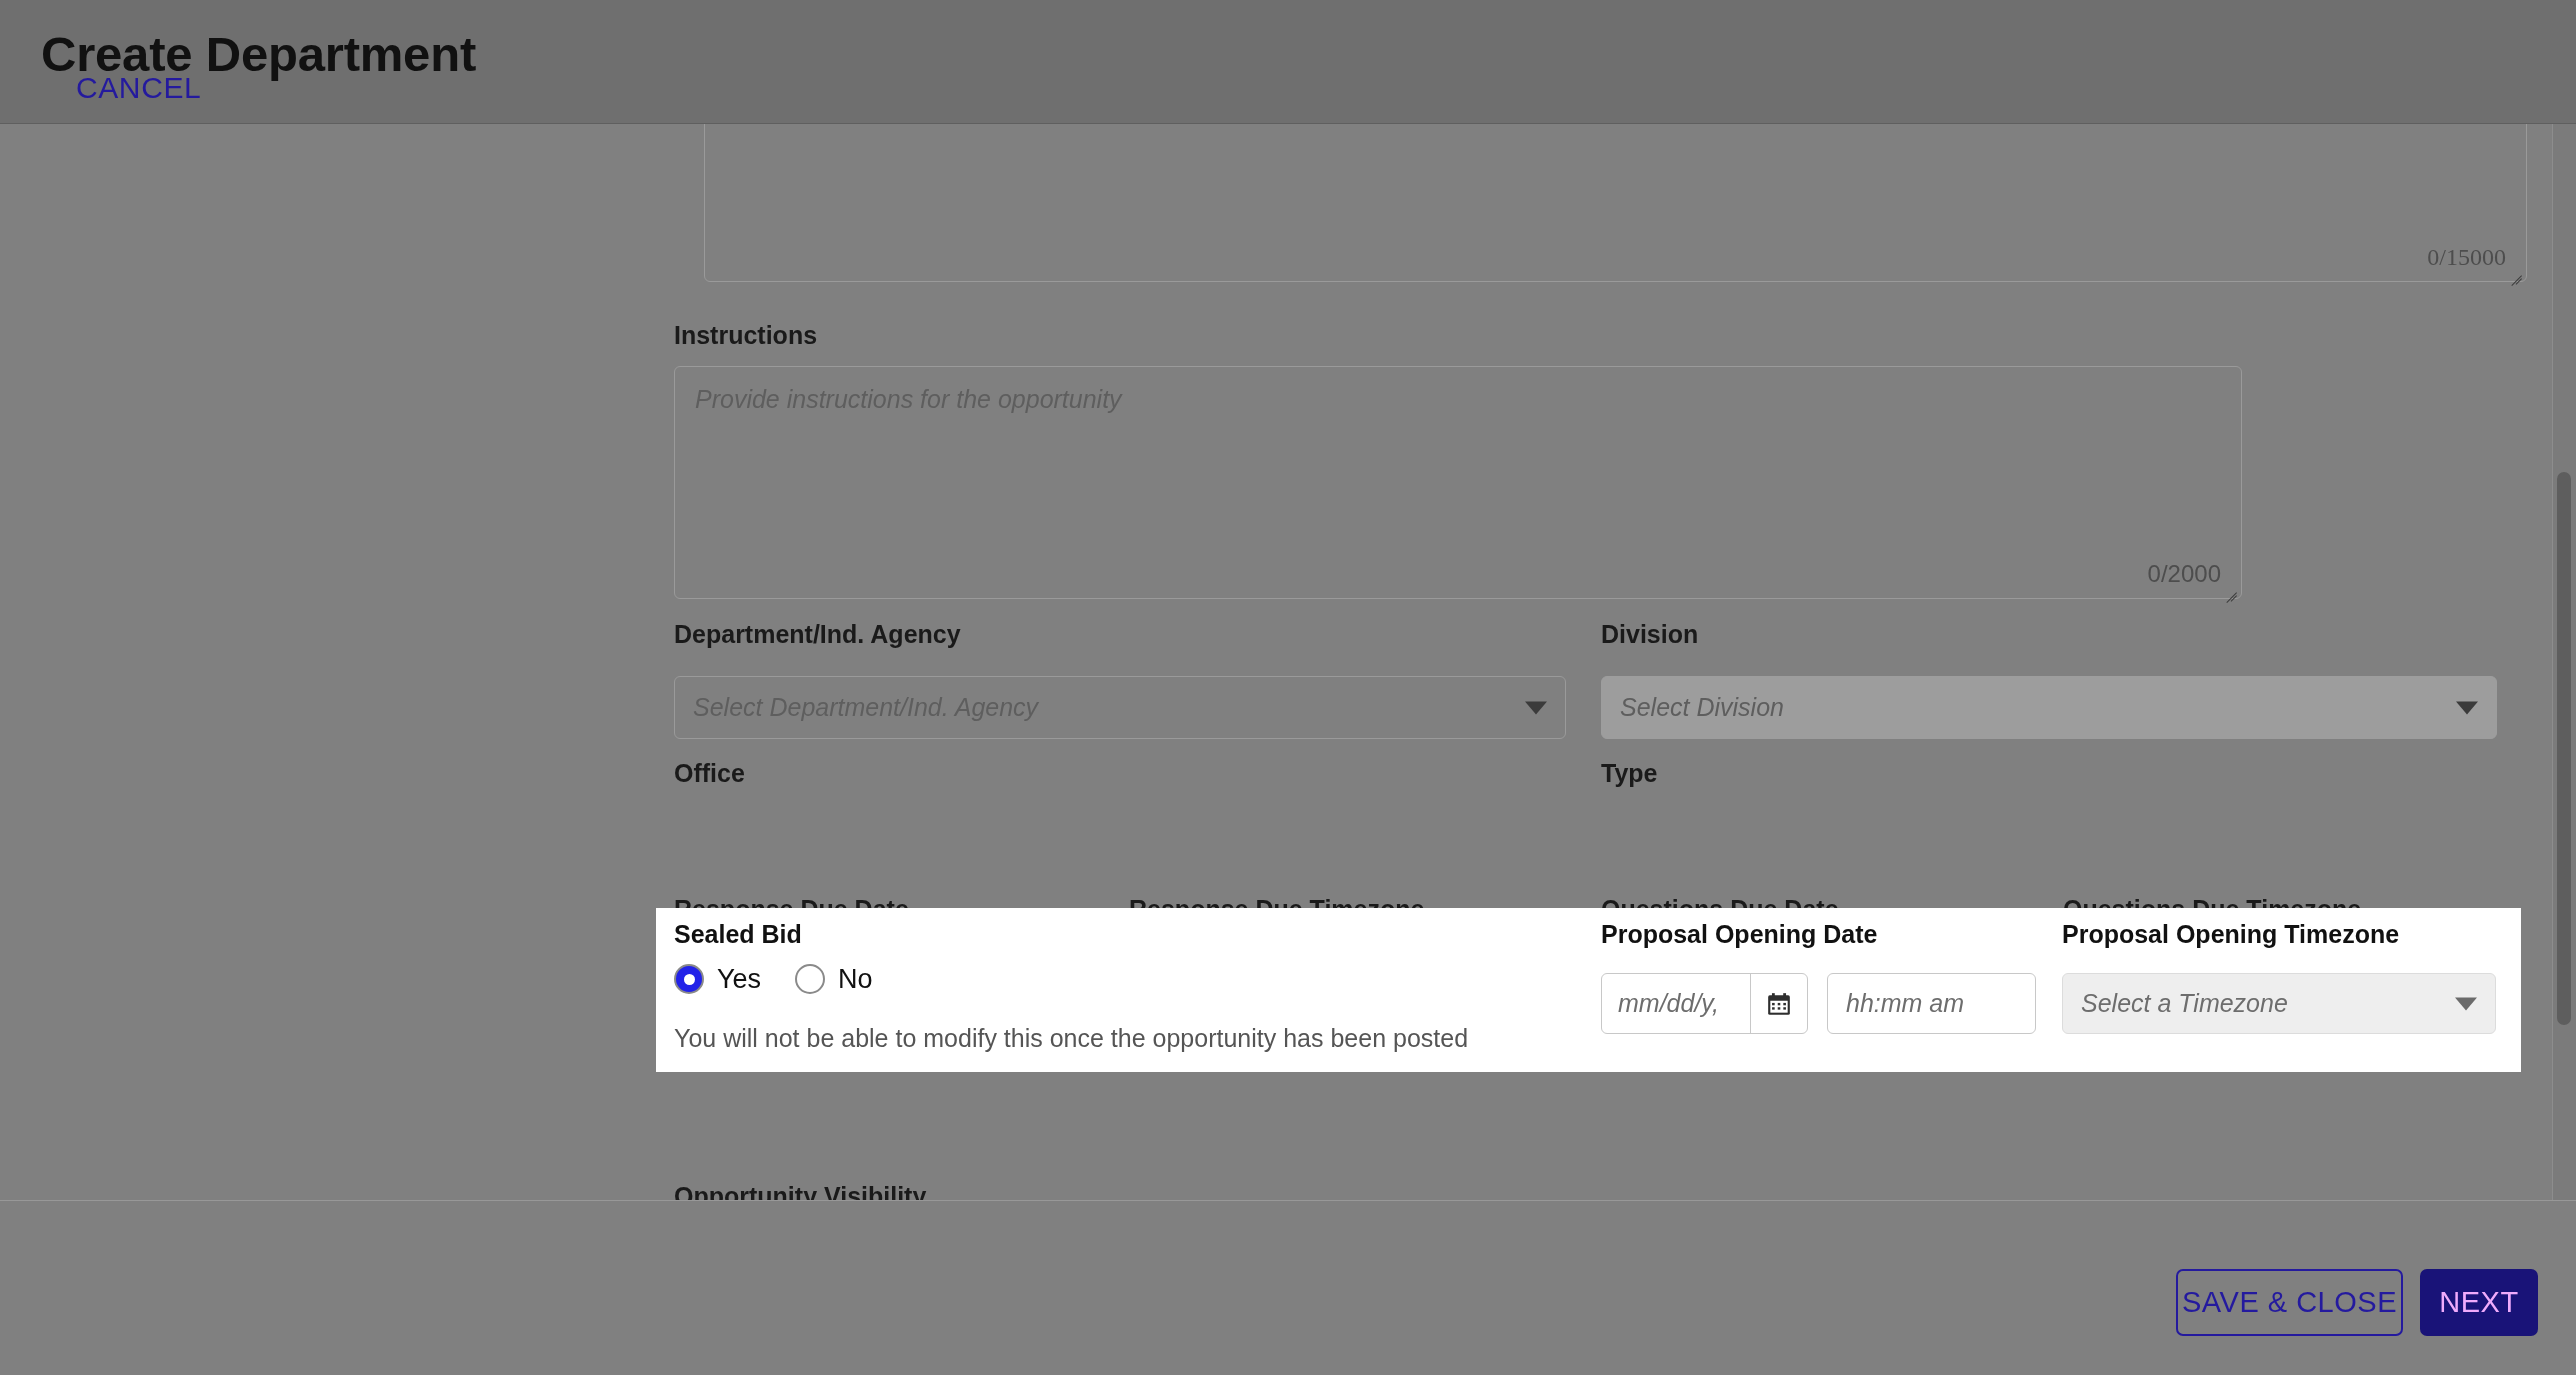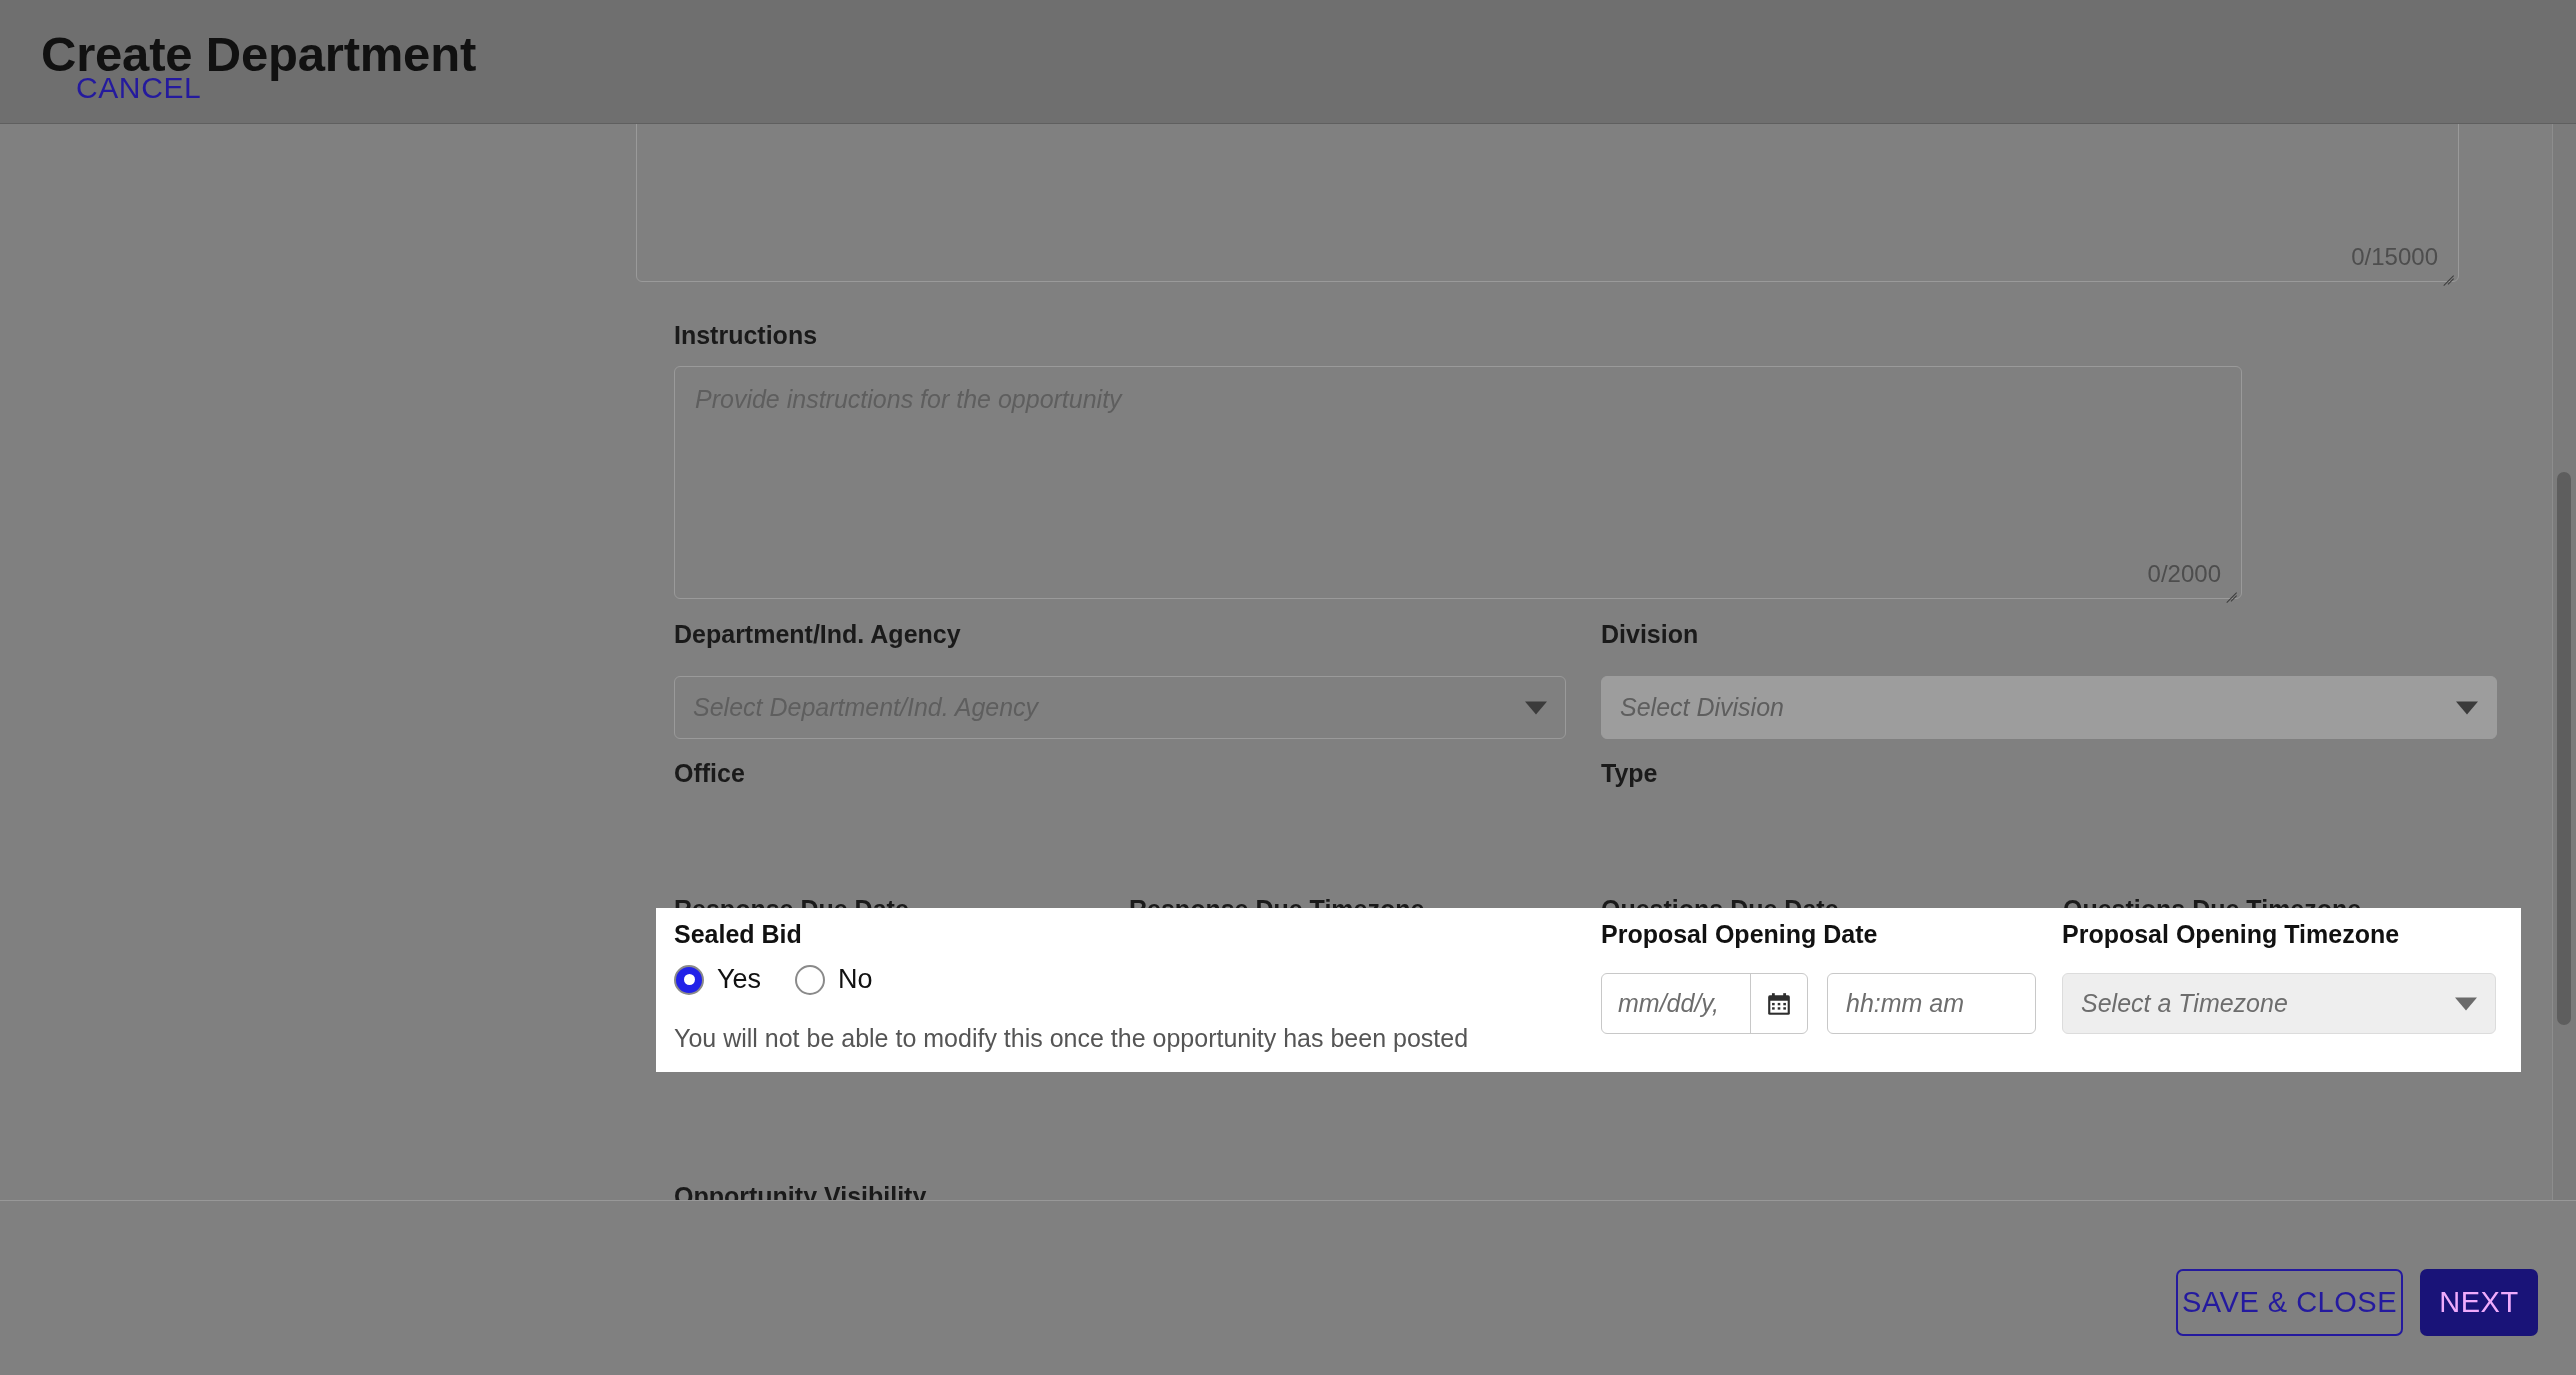--- a/index.html
+++ b/index.html
@@ -179,21 +179,20 @@
   .spotlight .date-group .dtext { color: #6d6d6d; }
 
   
   .radio-row {
     position: absolute;
     display: flex;
     align-items: center;
   }
   .radio-item {
     display: flex;
-    align-items: center;
     margin-right: 34px;
   }
   .rdo {
     width: 30px; height: 30px;
     border-radius: 50%;
     border: 2px solid #6c6c6c;
     background: transparent;
     position: relative;
     flex: 0 0 auto;
   }
@@ -298,21 +297,21 @@
 
 <div class="page">
 
   <div class="header">
     <div class="header-title">Create Department</div>
   </div>
 
   <div class="body-scroll">
     <div class="form-inner">
 
-      <div class="ta" style="left:636px; top:-89px; width:1823px; height:247px;">
+      <div class="ta" style="left:704px; top:-89px; width:1823px; height:247px;font-family:Liberation Serif, serif;">
         <div class="counter">0/15000</div>
         <div class="grip">
           <i style="width:14px; bottom:3px; right:1px; transform:rotate(-45deg);"></i>
           <i style="width:8px; bottom:0px; right:1px; transform:rotate(-45deg);"></i>
         </div>
       </div>
 
       <div class="f-label" style="left:674px; top:197px;">Instructions</div>
       <div class="ta" style="left:674px; top:242px; width:1568px; height:233px;">
         <div class="ph">Provide instructions for the opportunity</div>

